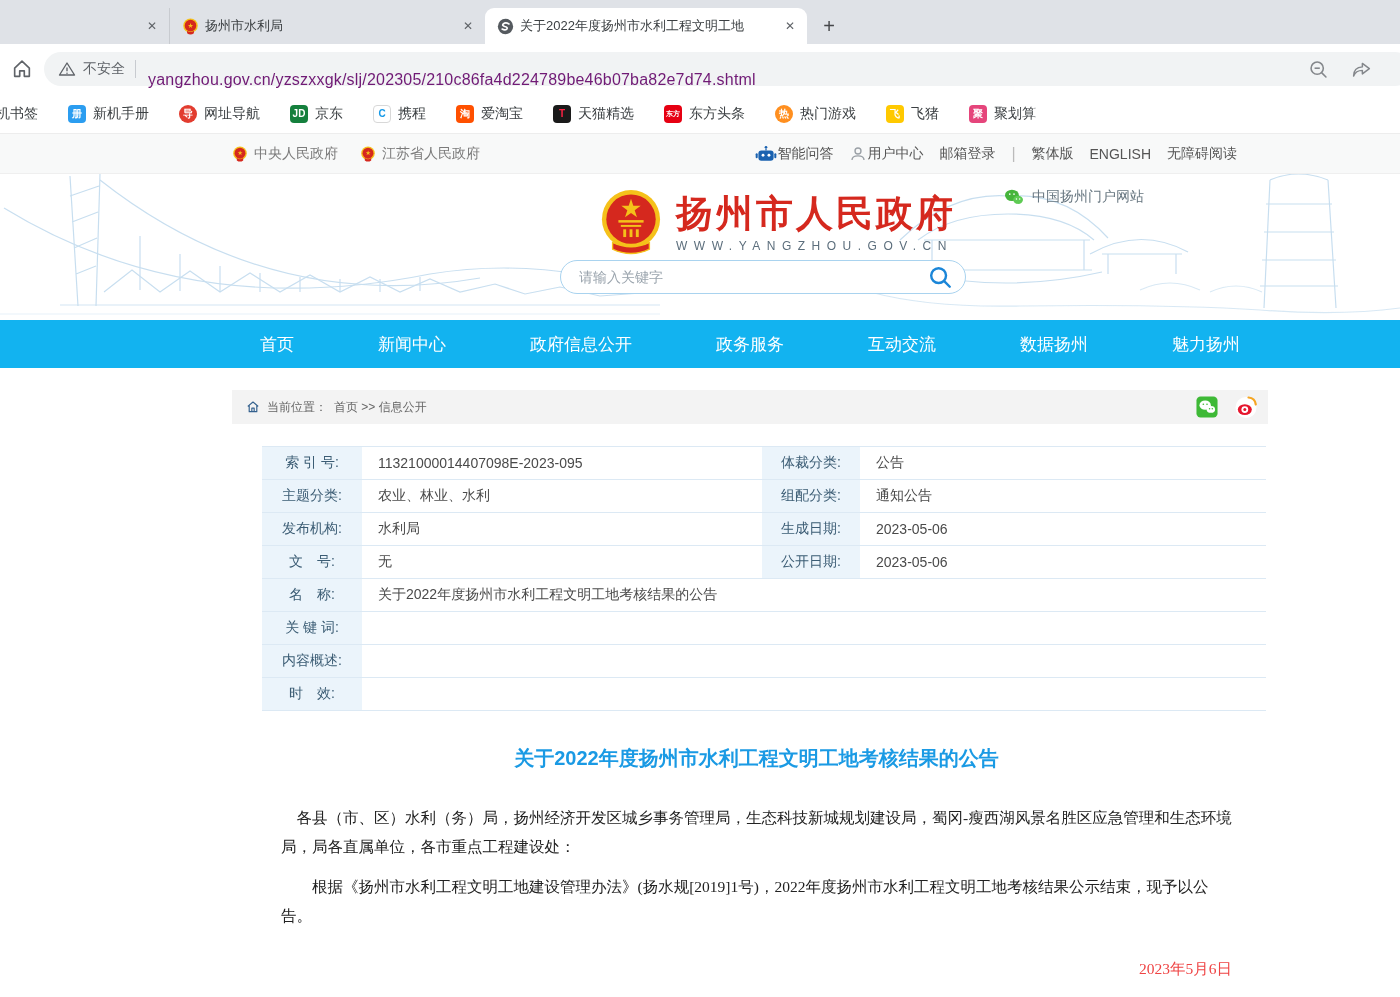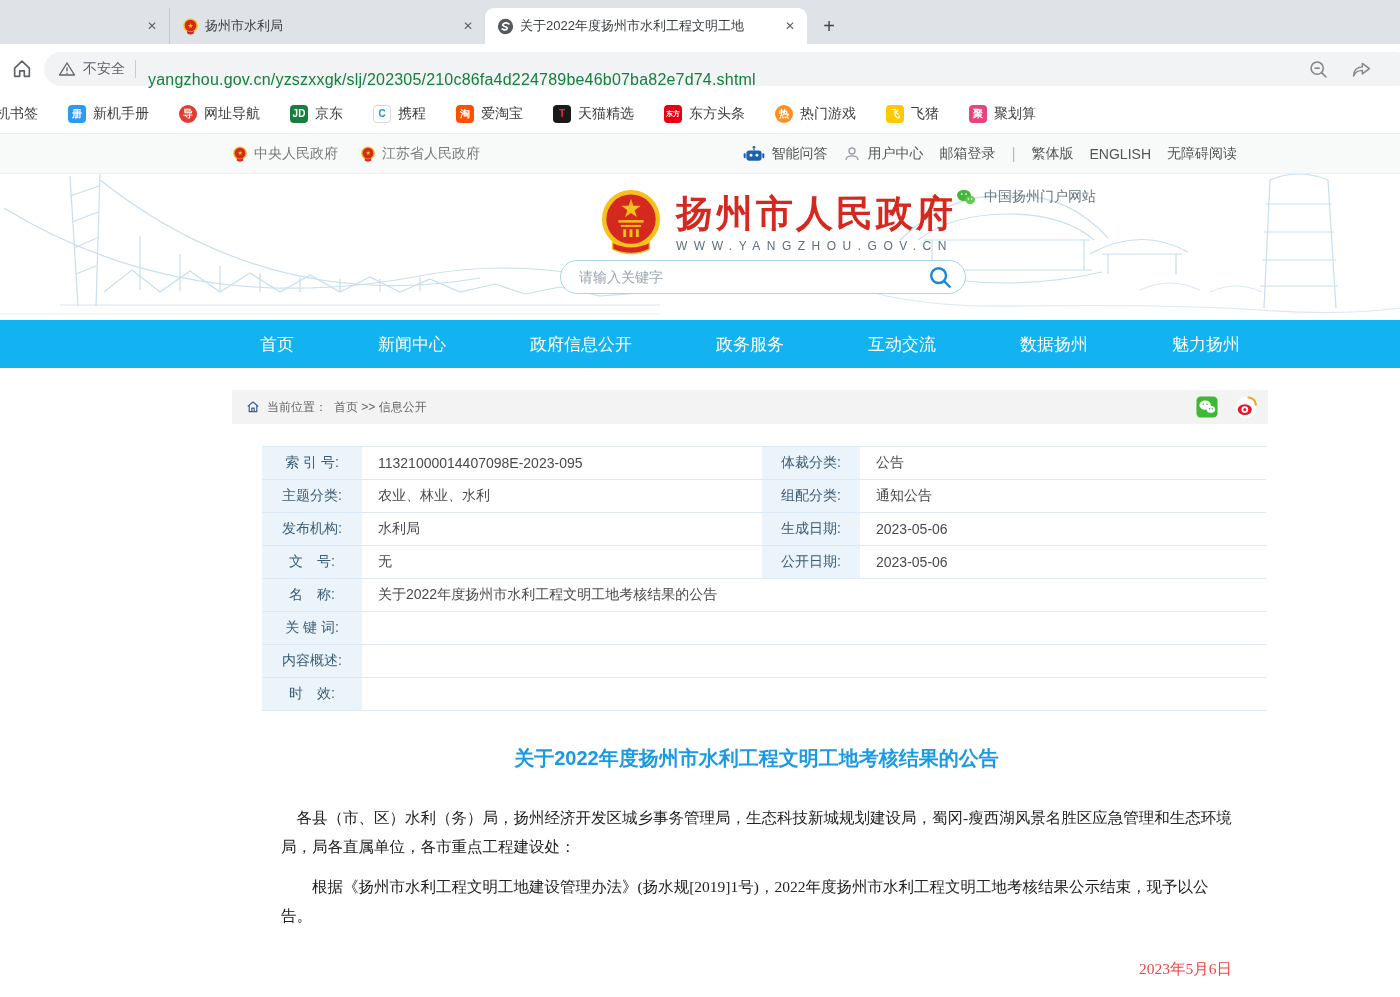--- a/index.html
+++ b/index.html
@@ -20,47 +20,47 @@
   .favicon16 { width:17px; height:17px; flex:none; }
   .newtab-btn { width:28px; height:28px; margin:0 0 4px 8px; display:flex; align-items:center; justify-content:center;
                 font-size:20px; color:#45474a; border-radius:50%; cursor:pointer; }
 
   .addressbar { height:50px; background:#fff; display:flex; align-items:center; }
   .homebtn { width:44px; display:flex; justify-content:center; }
   .omnibox { height:34px; flex:1; margin-right:-12px; background:#f1f3f4; border-radius:17px;
              display:flex; align-items:center; padding:0 16px 0 14px; }
   .sec-label { color:#5f6368; font-size:14px; margin:0 10px 0 7px; }
   .omni-divider { width:1px; height:18px; background:#c8cbd0; margin-right:12px; }
-  .url-text { color:#15803d; font-size:16px; letter-spacing:.2px; flex:1; white-space:nowrap; overflow:hidden;margin-top:22px; }
+  .url-text { color:#701a75; font-size:16px; letter-spacing:.2px; flex:1; white-space:nowrap; overflow:hidden;margin-top:22px; }
   .omni-icons { display:flex; align-items:center; gap:22px; padding-right:24px; }
 
   .bookmarksbar { height:40px; background:#fff; display:flex; gap:30px; padding-left:2px;
                   border-bottom:1px solid #ededed; overflow:hidden; }
   .bm-item { display:flex; align-items:center; gap:7px; font-size:14px; color:#3c4043; cursor:pointer; white-space:nowrap; }
   .bm-fav { width:18px; height:18px; border-radius:4px; display:flex; align-items:center; justify-content:center;
             font-size:10px; font-weight:bold; color:#fff; border:1px solid transparent; }
 
   
   .govtop { height:40px; background:#f8f9f9; border-bottom:1px solid #efefef; display:flex; align-items:center; }
   .govtop-left { display:flex; align-items:center; gap:22px; margin-left:232px; }
   .govtop-right { display:flex; align-items:center; gap:16px; margin-left:auto; margin-right:163px; }
   .govlink { display:flex; align-items:center; gap:6px; font-size:14px; color:#7b7b7b; cursor:pointer; }
-  .govlink-r { font-size:14px; color:#555; cursor:pointer; display:flex; align-items:center; gap:6px; }
+  .govlink-r { font-size:14px; color:#555; cursor:pointer; display:flex; align-items:center; }
   .pipe { color:#bbb; }
 
   
   .banner { position:relative; height:146px; background:#fff; overflow:hidden; }
   .deco { position:absolute; top:0; pointer-events:none; }
   .deco-left { left:0; }
   .deco-right { right:0; }
   .logo-row { position:absolute; left:600px; top:14px; display:flex; align-items:center; gap:14px; }
   .site-text { display:flex; flex-direction:column; }
   .site-name { font-size:37px; font-weight:bold; color:#d5281e; letter-spacing:3px; line-height:1.15; }
   .site-url  { font-size:12px; color:#5c6e7c; letter-spacing:6.5px; margin-top:4px; }
-  .portal { position:absolute; left:956px; top:14px; display:flex; align-items:center; gap:8px;
+  .portal { position:absolute; left:1004px; top:14px; display:flex; align-items:center; gap:8px;
             font-size:14px; color:#66757f; }
   .searchbox { position:absolute; left:560px; top:86px; width:406px; height:34px; background:#fff;
                border:1px solid #a9d3ef; border-radius:17px; display:flex; align-items:center; padding:0 12px 0 18px; }
   .searchbox input { flex:1; border:none; outline:none; font-size:14px; color:#333; background:transparent;
                      font-family:"Liberation Sans","DejaVu Sans",sans-serif; }
   .searchbox input::placeholder { color:#9aa4ad; }
 
   
   .mainnav { height:48px; background:#12b3f0; }
   .mainnav-inner { margin-left:232px; width:1036px; height:100%; display:flex; align-items:center;

